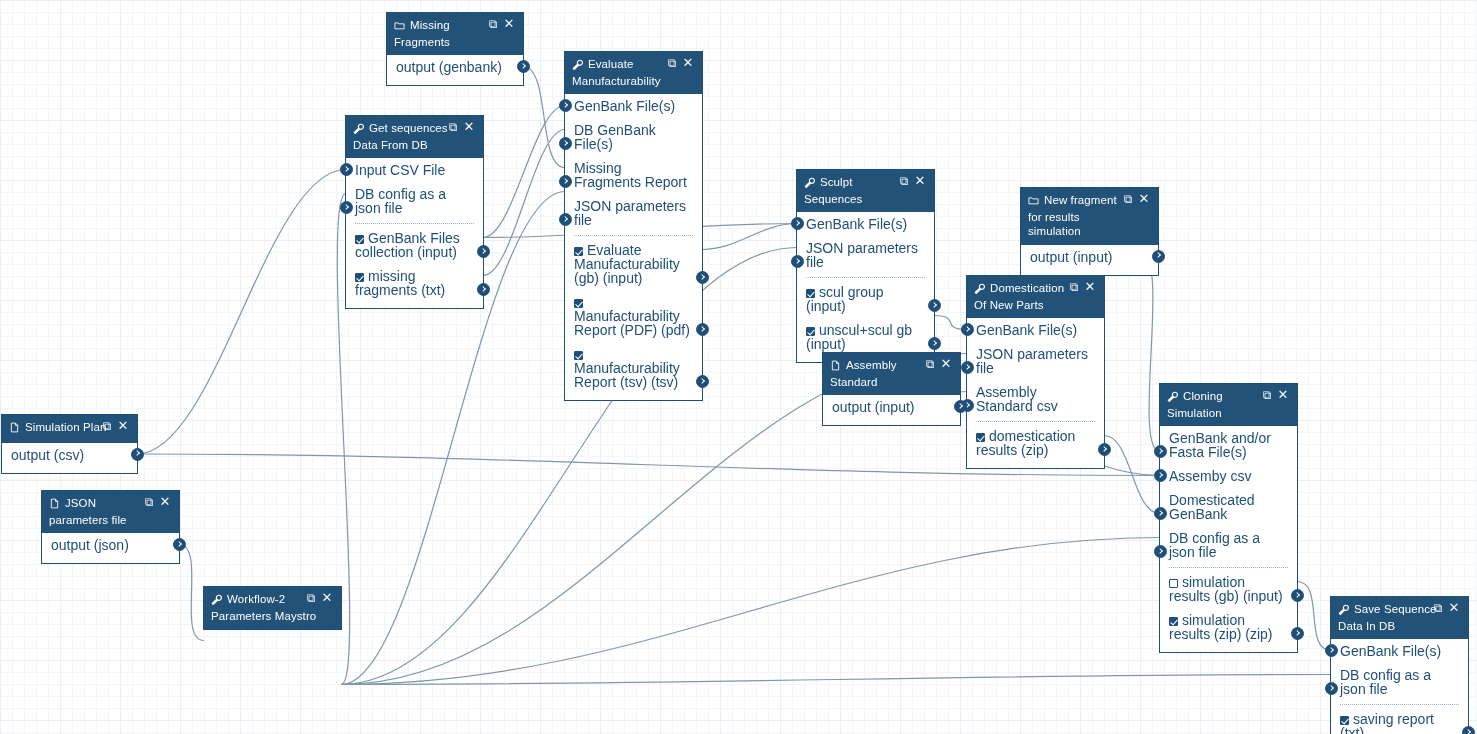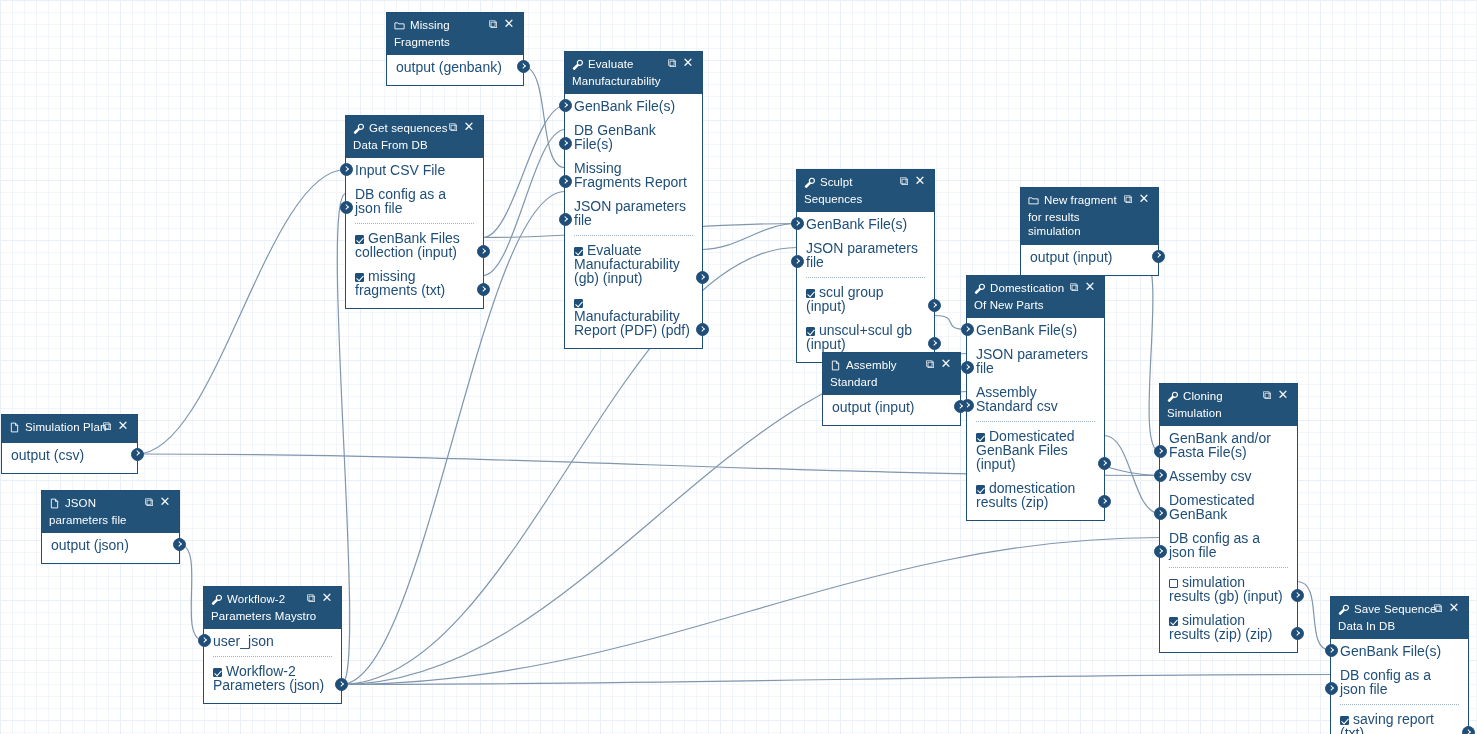--- a/index.html
+++ b/index.html
@@ -141,20 +141,21 @@
               <path d="M11.5 1a4.5 4.5 0 0 0-4.2 6.1L1.5 12.9a1.2 1.2 0 0 0 0 1.7l.9.9a1.2 1.2 0 0 0 1.7 0l5.8-5.8A4.5 4.5 0 1 0 11.5 1zm0 1.7a2.8 2.8 0 1 1 0 5.6 2.8 2.8 0 0 1 0-5.6z"></path>
             </svg></span><span class="hdr-title">Evaluate</span><br><span class="hdr-title">Manufacturability</span><span class="hdr-actions"><span class="hdr-btn">⧉</span><span class="hdr-btn close">✕</span></span></div>
         <div class="node-body">
           <div class="row in"><span>GenBank File(s)</span><span class="port in"></span></div>
           <div class="row in"><span>DB GenBank File(s)</span><span class="port in"></span></div>
           <div class="row in"><span>Missing Fragments Report</span><span class="port in"></span></div>
           <div class="row in"><span>JSON parameters file</span><span class="port in"></span></div>
           <div class="divider"></div>
           <div class="row param"><span class="cbx on"></span><span>Evaluate Manufacturability (gb) (input)</span><span class="port out"></span></div>
           <div class="row param"><span class="cbx on"></span><span>Manufacturability Report (PDF) (pdf)</span><span class="port out"></span></div>
+          <div class="row param"><span class="cbx on"></span><span>Manufacturability Report (tsv) (tsv)</span><span class="port out"></span></div>
         </div>
       </div>
       <div class="node" style="left: 345px; top: 115px; width: 139px;">
         <div class="node-header"><span class="hdr-icon"><svg width="11" height="11" viewBox="0 0 16 16" fill="#ffffff">
               <path d="M11.5 1a4.5 4.5 0 0 0-4.2 6.1L1.5 12.9a1.2 1.2 0 0 0 0 1.7l.9.9a1.2 1.2 0 0 0 1.7 0l5.8-5.8A4.5 4.5 0 1 0 11.5 1zm0 1.7a2.8 2.8 0 1 1 0 5.6 2.8 2.8 0 0 1 0-5.6z"></path>
             </svg></span><span class="hdr-title">Get sequences</span><br><span class="hdr-title">Data From DB</span><span class="hdr-actions"><span class="hdr-btn">⧉</span><span class="hdr-btn close">✕</span></span></div>
         <div class="node-body">
           <div class="row in"><span>Input CSV File</span><span class="port in"></span></div>
           <div class="row in"><span>DB config as a json file</span><span class="port in"></span></div>
           <div class="divider"></div>
@@ -184,21 +185,20 @@
       </div>
       <div class="node" style="left: 966px; top: 275px; width: 139px;">
         <div class="node-header"><span class="hdr-icon"><svg width="11" height="11" viewBox="0 0 16 16" fill="#ffffff">
               <path d="M11.5 1a4.5 4.5 0 0 0-4.2 6.1L1.5 12.9a1.2 1.2 0 0 0 0 1.7l.9.9a1.2 1.2 0 0 0 1.7 0l5.8-5.8A4.5 4.5 0 1 0 11.5 1zm0 1.7a2.8 2.8 0 1 1 0 5.6 2.8 2.8 0 0 1 0-5.6z"></path>
             </svg></span><span class="hdr-title">Domestication</span><br><span class="hdr-title">Of New Parts</span><span class="hdr-actions"><span class="hdr-btn">⧉</span><span class="hdr-btn close">✕</span></span></div>
         <div class="node-body">
           <div class="row in"><span>GenBank File(s)</span><span class="port in"></span></div>
           <div class="row in"><span>JSON parameters file</span><span class="port in"></span></div>
           <div class="row in"><span>Assembly Standard csv</span><span class="port in"></span></div>
           <div class="divider"></div>
-          <div class="row param"><span class="cbx on"></span><span>Domesticated GenBank Files (input)</span><span class="port out"></span></div>
           <div class="row param"><span class="cbx on"></span><span>domestication results (zip)</span><span class="port out"></span></div>
         </div>
       </div>
       <div class="node" style="left: 822px; top: 352px; width: 139px;">
         <div class="node-header"><span class="hdr-icon"><svg width="11" height="11" viewBox="0 0 16 16" fill="none" stroke="#ffffff" stroke-width="1.3">
               <path d="M3.4 1.6h6l3.2 3.2v9.6H3.4z"></path>
               <path d="M9.4 1.6v3.3h3.2"></path>
             </svg></span><span class="hdr-title">Assembly</span><br><span class="hdr-title">Standard</span><span class="hdr-actions"><span class="hdr-btn">⧉</span><span class="hdr-btn close">✕</span></span></div>
         <div class="node-body">
           <div class="row out"><span>output (input)</span><span class="port out"></span></div>
@@ -233,25 +233,20 @@
               <path d="M9.4 1.6v3.3h3.2"></path>
             </svg></span><span class="hdr-title">JSON</span><br><span class="hdr-title">parameters file</span><span class="hdr-actions"><span class="hdr-btn">⧉</span><span class="hdr-btn close">✕</span></span></div>
         <div class="node-body">
           <div class="row out"><span>output (json)</span><span class="port out"></span></div>
         </div>
       </div>
       <div class="node" style="left: 203px; top: 586px; width: 139px;">
         <div class="node-header"><span class="hdr-icon"><svg width="11" height="11" viewBox="0 0 16 16" fill="#ffffff">
               <path d="M11.5 1a4.5 4.5 0 0 0-4.2 6.1L1.5 12.9a1.2 1.2 0 0 0 0 1.7l.9.9a1.2 1.2 0 0 0 1.7 0l5.8-5.8A4.5 4.5 0 1 0 11.5 1zm0 1.7a2.8 2.8 0 1 1 0 5.6 2.8 2.8 0 0 1 0-5.6z"></path>
             </svg></span><span class="hdr-title">Workflow-2</span><br><span class="hdr-title">Parameters Maystro</span><span class="hdr-actions"><span class="hdr-btn">⧉</span><span class="hdr-btn close">✕</span></span></div>
-        <div class="node-body">
-          <div class="row in"><span>user_json</span><span class="port in"></span></div>
-          <div class="divider"></div>
-          <div class="row param"><span class="cbx on"></span><span>Workflow-2 Parameters (json)</span><span class="port out"></span></div>
-        </div>
       </div>
       <div class="node" style="left: 1330px; top: 596px; width: 139px;">
         <div class="node-header"><span class="hdr-icon"><svg width="11" height="11" viewBox="0 0 16 16" fill="#ffffff">
               <path d="M11.5 1a4.5 4.5 0 0 0-4.2 6.1L1.5 12.9a1.2 1.2 0 0 0 0 1.7l.9.9a1.2 1.2 0 0 0 1.7 0l5.8-5.8A4.5 4.5 0 1 0 11.5 1zm0 1.7a2.8 2.8 0 1 1 0 5.6 2.8 2.8 0 0 1 0-5.6z"></path>
             </svg></span><span class="hdr-title">Save Sequence</span><br><span class="hdr-title">Data In DB</span><span class="hdr-actions"><span class="hdr-btn">⧉</span><span class="hdr-btn close">✕</span></span></div>
         <div class="node-body">
           <div class="row in"><span>GenBank File(s)</span><span class="port in"></span></div>
           <div class="row in"><span>DB config as a json file</span><span class="port in"></span></div>
           <div class="divider"></div>
           <div class="row param"><span class="cbx on"></span><span>saving report (txt)</span><span class="port out"></span></div>

